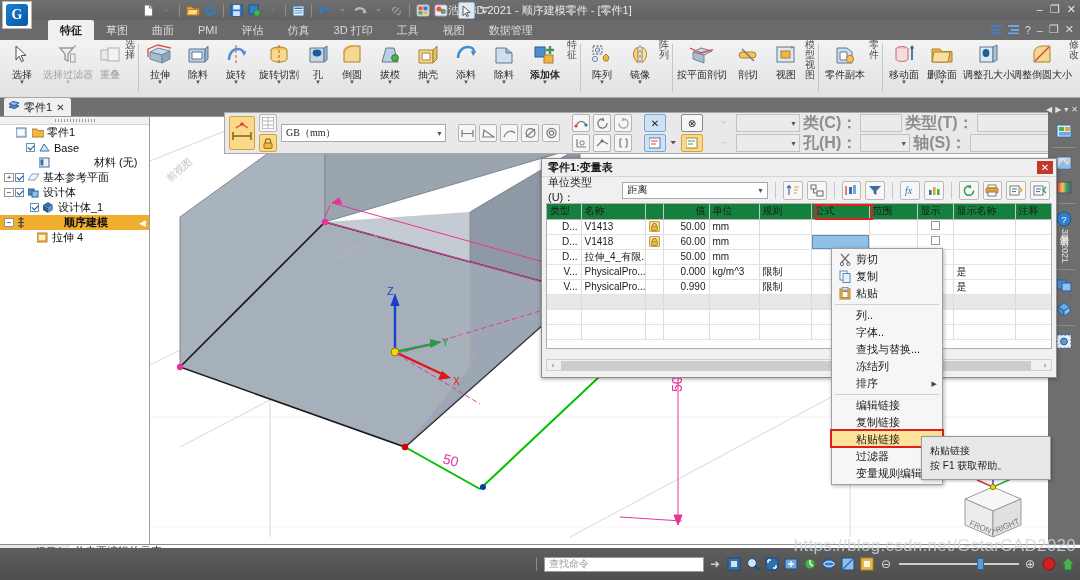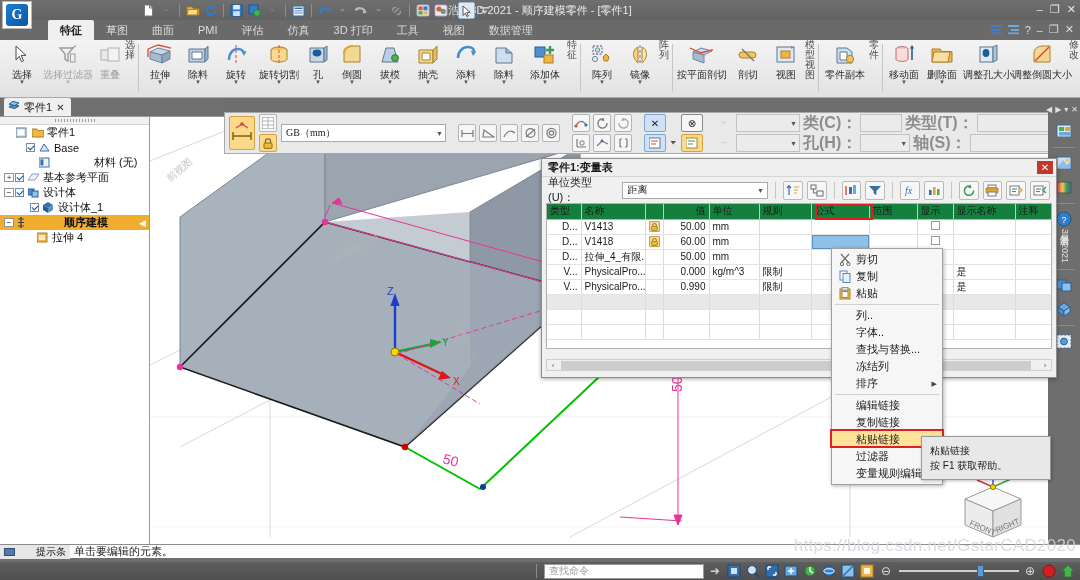--- a/index.html
+++ b/index.html
@@ -67,21 +67,21 @@
   }
   .rgroup { height:58px; display:flex; flex-direction:row; position:relative; padding:0 3px;}
   .rgroup + .rgroup::before{
     content:""; position:absolute; left:0; top:4px; width:1px; height:48px; background:#c6c6c6;
   }
   .ritems { display:flex; align-items:flex-start; height:48px;}
   .ritem { width:38px; display:flex; flex-direction:column; align-items:center; padding-top:2px;}
   .ritem.w48{width:48px;}
   .ritem.w54{width:54px;}
   .ritem.w30{width:30px;align-items:center;}
-  .ritem.w44{width:44px;}
+  .ritem.w44{width:44px;font-weight:bold;}
   .ricon { width:26px;height:26px; display:flex;align-items:center;justify-content:center; }
   .ricon svg{display:block;}
   .rlabel { font-size:10px; line-height:11px; color:#2b2b2b; text-align:center; white-space:nowrap; margin-top:1px;}
   .rlabel.dim{color:#a2a2a2;}
   .rcaret{font-size:6px;color:#555;line-height:5px;}
   .gtitle { font-size:10px; color:#4a4a4a; text-align:center; height:10px; line-height:10px; }
 
   
   .doctab {
     position:absolute; left:0; top:98px; width:224px; height:18px;
@@ -221,21 +221,21 @@
 
   
   .promptbar{
     position:absolute;left:0;bottom:22px;width:1080px;height:14px;background:#ffffff;
     border-top:1px solid #8d8d8d;display:flex;align-items:center;
   }
   .pb-tag{display:flex;align-items:center;gap:21px;padding:0 4px;font-size:10px;color:#111;background:#e7e7e7;height:14px;}
   .pb-box{width:11px;height:8px;background:#5577aa;border:1px solid #2f4d77;}
   .pb-txt{font-size:11px;padding-left:4px;}
   .statusbar{
-    position:absolute;left:0;bottom:0;width:1080px;height:18px;
+    position:absolute;left:0;bottom:0;width:1080px;height:32px;
     background:linear-gradient(#5e5e5e,#4e4e4e);display:flex;align-items:center;gap:3px;padding:0 4px;
   }
   .sb-sep{width:1px;height:14px;background:#8b8b8b;margin:0 4px;}
   .findbox{width:160px;height:15px;background:#fff;border:1px solid #9a9a9a;font-size:10px;
     display:flex;align-items:center;padding-left:4px;color:#9b9b9b;}
   .sbtn{width:16px;height:16px;display:flex;align-items:center;justify-content:center;}
   .slider{display:flex;align-items:center;gap:0;margin-left:2px;}
   .sl-line{width:120px;height:2px;background:#cfcfcf;position:relative;}
   .sl-knob{position:absolute;left:78px;top:-5px;width:7px;height:12px;background:#5b9bd5;border:1px solid #35618f;}
   .watermark{

